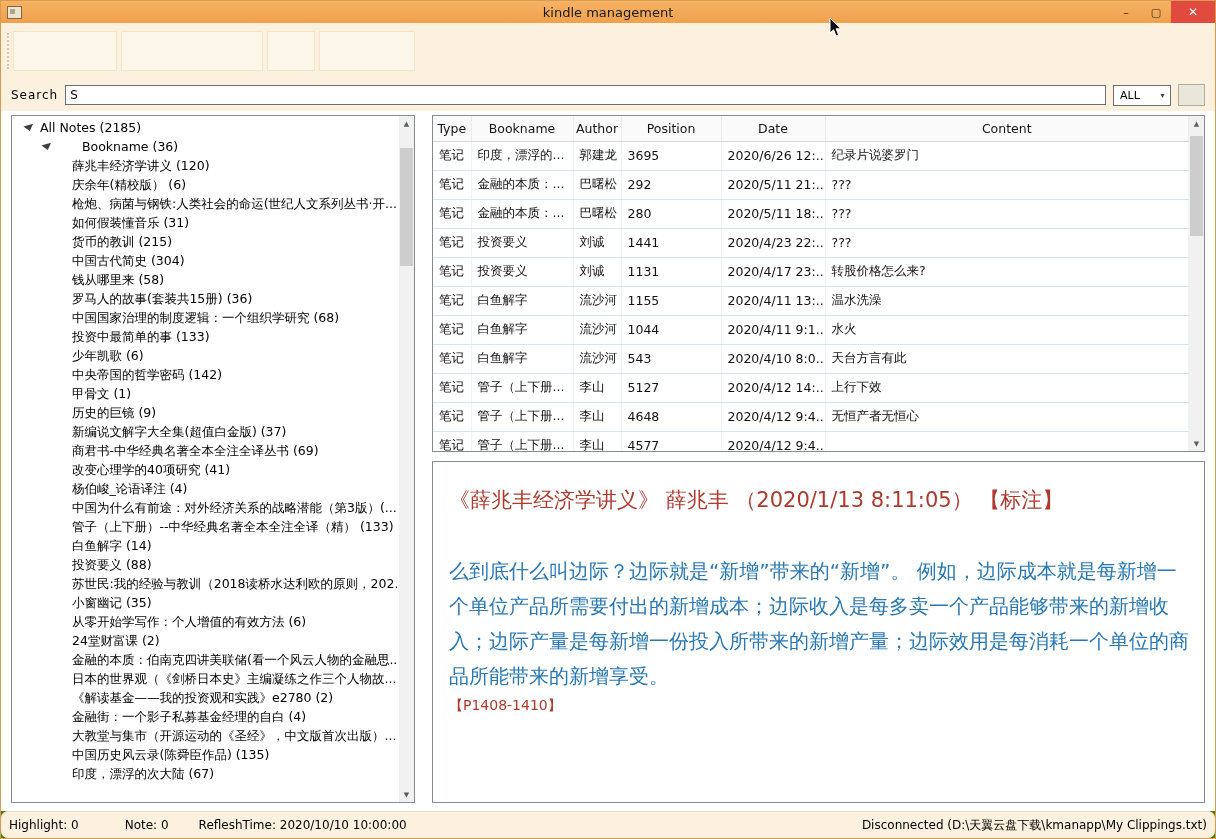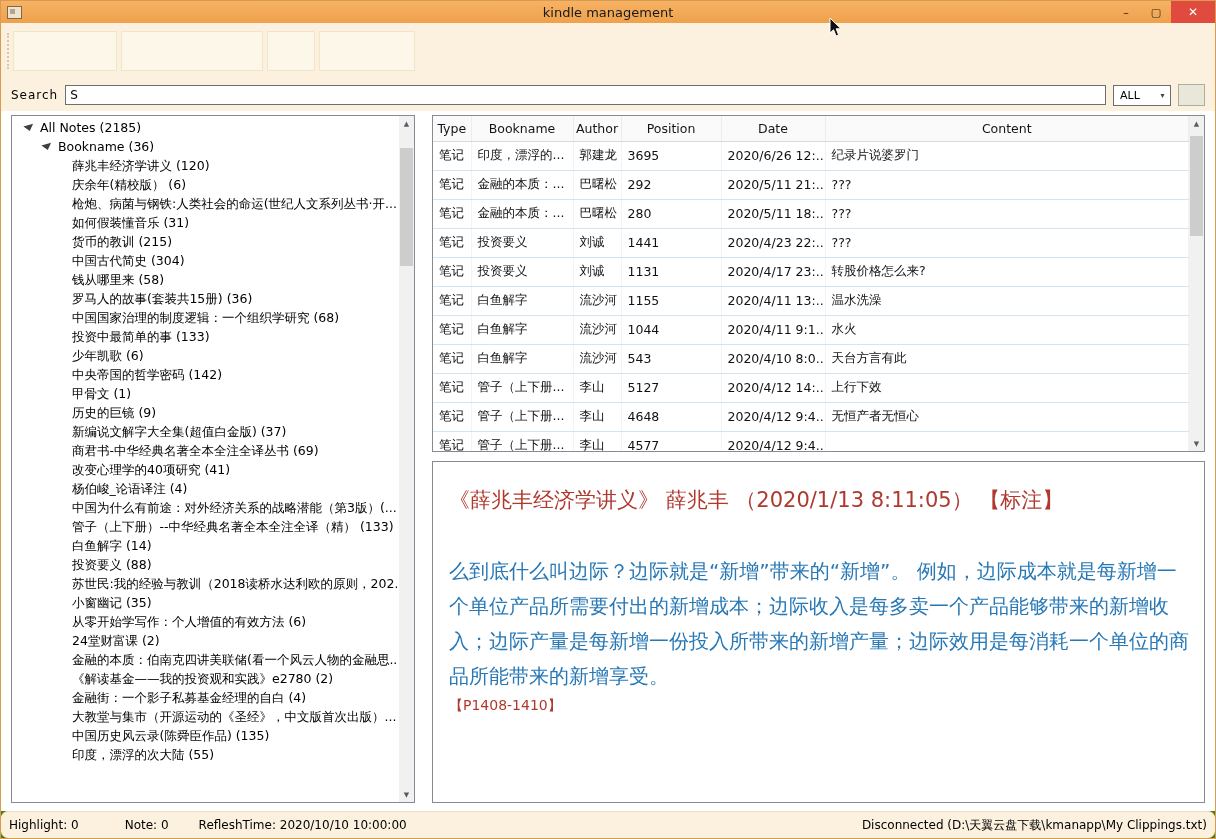--- a/index.html
+++ b/index.html
@@ -38,21 +38,21 @@
 
   
   .main{flex:1;display:flex;gap:9px;padding:4px 10px 8px;background:#fff;min-height:0;}
 
   .panel{border:1px solid #858a93;background:#fff;position:relative;overflow:hidden;}
 
   .tree-panel{width:404px;flex:0 0 404px;}
   .tree-content{position:absolute;top:2px;left:2px;right:17px;bottom:2px;overflow:hidden;font-size:12.5px;}
   .tree-row{display:flex;align-items:center;height:19px;white-space:nowrap;overflow:hidden;}
   .tree-root{padding-left:10px;}
-  .tree-group{padding-left:28px;}
+  .tree-group{padding-left:28px;gap:24px;}
   .tree-item{height:19px;line-height:19px;padding-left:58px;white-space:nowrap;overflow:hidden;font-size:12.5px;}
   .expander{width:0;height:0;border-left:5px solid transparent;border-right:5px solid transparent;border-top:6px solid #404040;margin-right:6px;transform:rotate(-15deg);}
 
   .vscroll{position:absolute;top:0;right:0;bottom:0;width:15px;background:#f2f1f1;}
   .scroll-arrow{height:15px;width:15px;font-size:7px;color:#5c5c5c;display:flex;align-items:center;justify-content:center;}
   .scroll-arrow.down{position:absolute;bottom:0;}
   .scroll-thumb{position:absolute;left:1px;width:13px;background:#cdcdcd;}
   .tree-thumb{top:32px;height:118px;}
   .table-thumb{top:20px;height:100px;}
 
@@ -146,25 +146,26 @@
             <div class="tree-item">杨伯峻_论语译注 (4)</div>
             <div class="tree-item">中国为什么有前途：对外经济关系的战略潜能（第3版）(...</div>
             <div class="tree-item">管子（上下册）--中华经典名著全本全注全译（精） (133)</div>
             <div class="tree-item">白鱼解字 (14)</div>
             <div class="tree-item">投资要义 (88)</div>
             <div class="tree-item">苏世民:我的经验与教训（2018读桥水达利欧的原则，202...</div>
             <div class="tree-item">小窗幽记 (35)</div>
             <div class="tree-item">从零开始学写作：个人增值的有效方法 (6)</div>
             <div class="tree-item">24堂财富课 (2)</div>
             <div class="tree-item">金融的本质：伯南克四讲美联储(看一个风云人物的金融思...</div>
+            <div class="tree-item">日本的世界观（《剑桥日本史》主编凝练之作三个人物故...</div>
             <div class="tree-item">《解读基金——我的投资观和实践》e2780 (2)</div>
             <div class="tree-item">金融街：一个影子私募基金经理的自白 (4)</div>
             <div class="tree-item">大教堂与集市（开源运动的《圣经》，中文版首次出版）...</div>
             <div class="tree-item">中国历史风云录(陈舜臣作品) (135)</div>
-            <div class="tree-item">印度，漂浮的次大陆 (55)</div>
+            <div class="tree-item">印度，漂浮的次大陆 (67)</div>
           </div>
       </div>
       <div class="vscroll">
         <div class="scroll-arrow">▲</div>
         <div class="scroll-thumb tree-thumb"></div>
         <div class="scroll-arrow down">▼</div>
       </div>
     </div>
 
     <div class="right-col">

